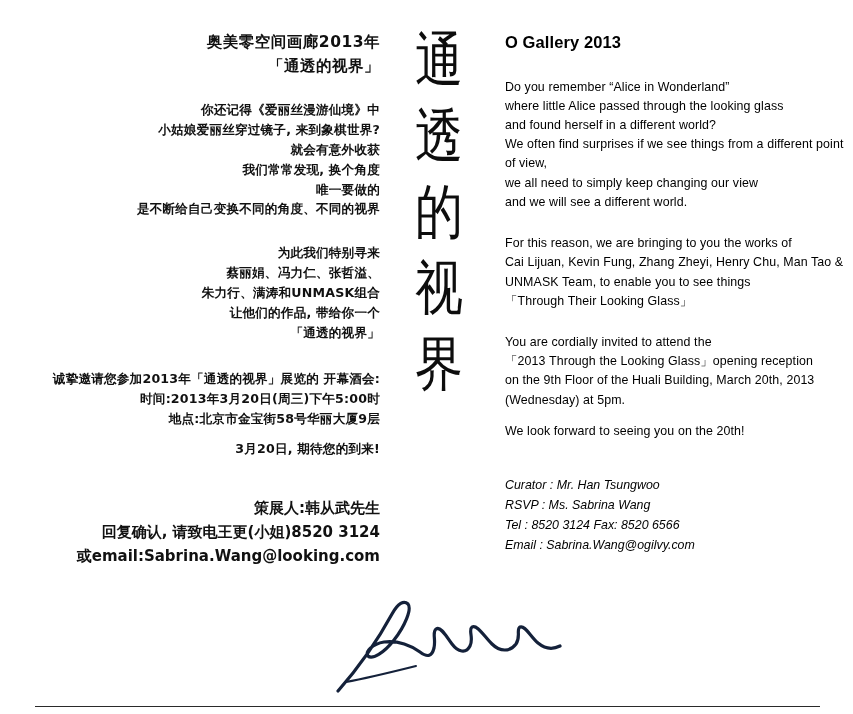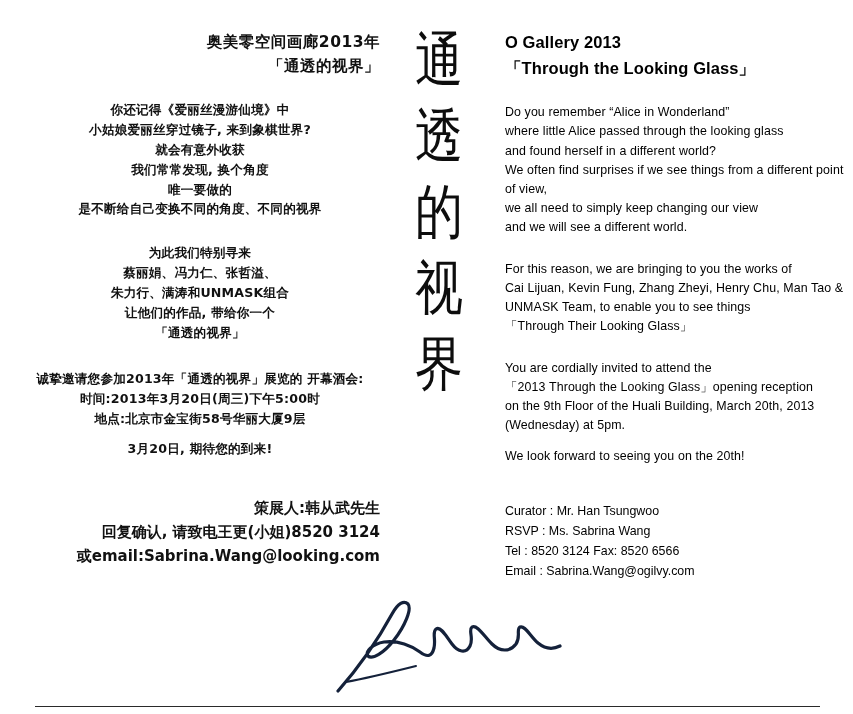--- a/index.html
+++ b/index.html
@@ -38,21 +38,20 @@
     font-size: 15.5px;
     font-weight: bold;
     line-height: 1.55;
     letter-spacing: 0.5px;
   }
   .cn-block {
     font-size: 12.6px;
     line-height: 1.58;
     font-weight: bold;
     letter-spacing: 0.2px;
-    text-align: center;
   }
   .cn-para1 { margin-top: 22px; }
   .cn-para2 { margin-top: 24px; }
   .cn-para3 { margin-top: 26px; font-weight: bold; }
   .cn-contact { margin-top: 38px; font-size: 15px; line-height: 1.6; font-weight: bold; }
 
   
   .vert-chars {
     position: absolute;
     left: 404px;
@@ -88,21 +87,21 @@
   }
   .en-block {
     font-size: 12.4px;
     line-height: 1.55;
     letter-spacing: 0.1px;
   }
   .en-p1 { margin-top: 22px; }
   .en-p2 { margin-top: 22px; }
   .en-p3 { margin-top: 22px; }
   .en-p4 { margin-top: 12px; }
-  .en-contact { margin-top: 34px; font-size: 12.4px; line-height: 1.62; }
+  .en-contact { margin-top: 34px; font-size: 12.4px; line-height: 1.62; font-style: italic; }
 
   
   .signature-wrap {
     position: absolute;
     left: 320px;
     top: 580px;
     width: 260px;
     height: 100px;
   }
   .signature-wrap svg { display: block; }
@@ -174,21 +173,20 @@
     <span>通</span>
     <span>透</span>
     <span>的</span>
     <span>视</span>
     <span>界</span>
   </div>
 
   <div class="en-col">
     <div class="en-title">
       <div>O Gallery 2013</div>
-      <div>「Through the Looking Glass」</div>
     </div>
 
     <div class="en-block en-p1">
       <div>Do you remember “Alice in Wonderland”</div>
       <div>where little Alice passed through the looking glass</div>
       <div>and found herself in a different world?</div>
       <div>We often find surprises if we see things from a different point of view,</div>
       <div>we all need to simply keep changing our view</div>
       <div>and we will see a different world.</div>
     </div>

